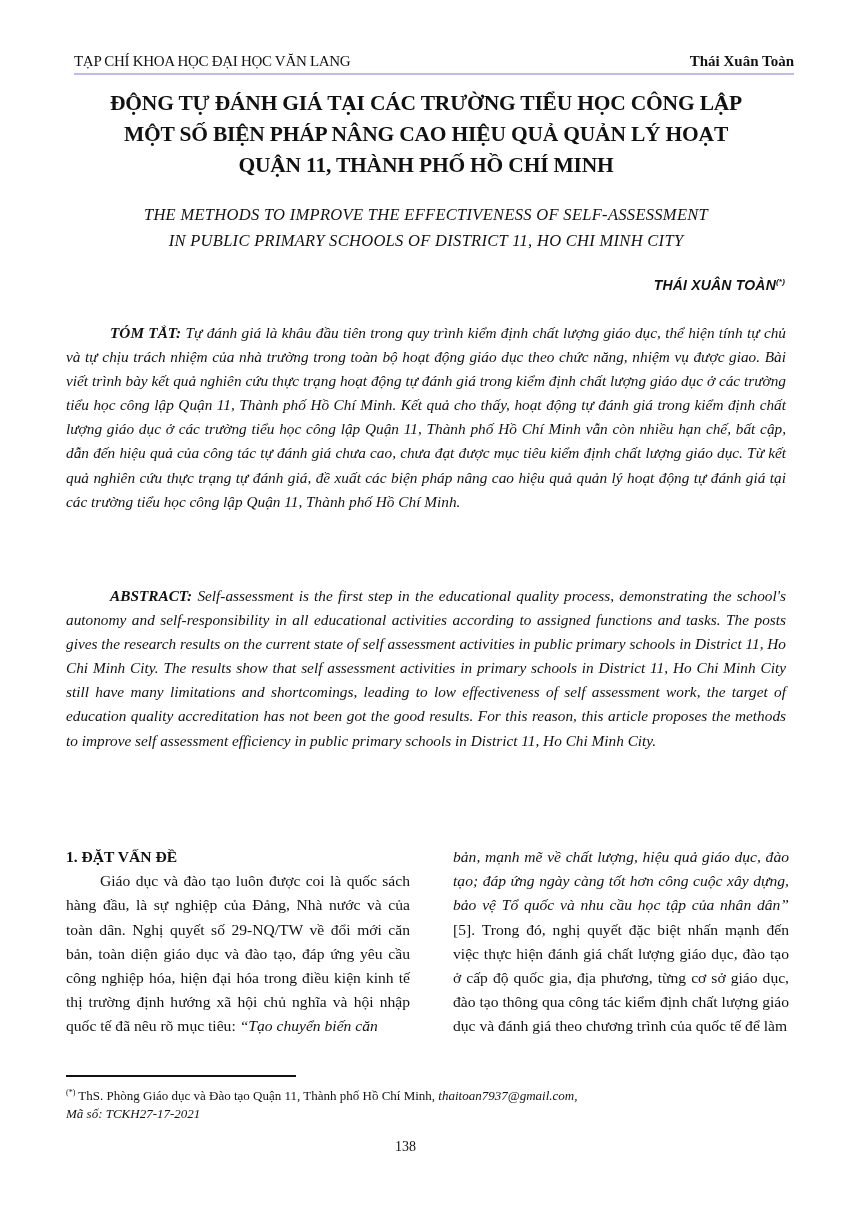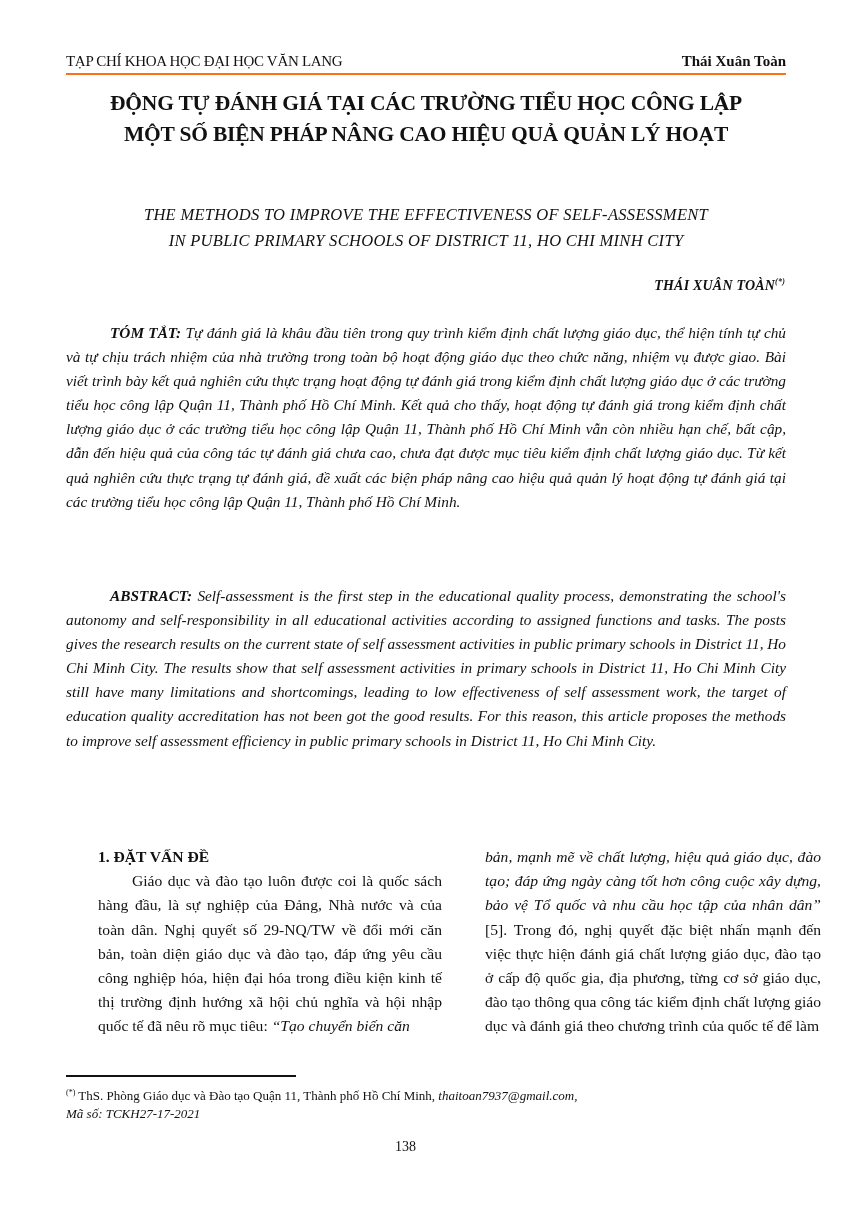--- a/index.html
+++ b/index.html
@@ -1,37 +1,37 @@
 <!DOCTYPE html>
 <html><head>
   <meta charset="utf-8">
   <style>
     html, body { margin: 0; padding: 0; background: #ffffff; }
     body { width: 853px; height: 1212px; position: relative; overflow: hidden; color: #111; }
     .abs { position: absolute; }
 
     
-    .running-head { left: 66px; top: 51px; width: 720px; height: 22px; border-bottom: 2px solid #f97316; font-family: "Liberation Serif", serif; text-decoration: underline; }
+    .running-head { left: 74px; top: 51px; width: 720px; height: 22px; border-bottom: 2px solid #c4b5fd; font-family: "Liberation Serif", serif; text-decoration: underline; }
     .rh-left { position: absolute; left: 0; top: 2px; font-size: 15px; letter-spacing: -0.3px; }
     .rh-right { position: absolute; right: 0; top: 2px; font-size: 15px; font-weight: bold; }
 
     
     .title-vi { left: 66px; top: 88px; width: 720px; text-align: center; font-family: "Liberation Serif", serif; font-weight: bold; font-size: 21.5px; line-height: 31px; letter-spacing: -0.2px; }
     .title-en { left: 66px; top: 202px; width: 720px; text-align: center; font-family: Liberation Serif, serif; font-style: italic; font-size: 16.5px; line-height: 26px; letter-spacing: 0.3px; }
-    .author { right: 68px; top: 277px; font-family: Liberation Serif, serif; font-style: italic; font-weight: bold; font-size: 14px; letter-spacing: 0.2px; }
+    .author { right: 68px; top: 277px; font-family: Liberation Sans, sans-serif; font-style: italic; font-weight: bold; font-size: 14px; letter-spacing: 0.2px; }
     .author sup { font-size: 8px; }
 
     
     .abs-block { left: 66px; width: 720px; font-family: "Liberation Serif", serif; font-style: italic; font-size: 15.3px; line-height: 24.1px; text-align: justify; }
     .abs-vi { top: 321px; }
     .abs-en { top: 584px; }
     .lbl { font-weight: bold; margin-left: 44px; }
 
     
-    .col { top: 845px; width: 344px; font-family: "Liberation Serif", serif; font-size: 15.6px; line-height: 24.2px; text-align: justify; margin-left: 32px; }
+    .col { top: 845px; width: 344px; font-family: "Liberation Serif", serif; font-size: 15.6px; line-height: 24.2px; text-align: justify; }
     .col-left { left: 66px; }
     .col-right { left: 453px; width: 336px; }
     .section-heading { font-weight: bold; font-size: 15.6px; }
     .indent { text-indent: 34px; }
     .it { font-style: italic; }
     p { margin: 0; }
 
     .fn-rule { left: 66px; top: 1075px; width: 230px; height: 0; border-top: 2px solid #111; }
     .footnote { left: 66px; top: 1084px; width: 720px; font-family: "Liberation Serif", serif; font-size: 13px; line-height: 18px; }
     .footnote sup { font-size: 8px; }
@@ -41,20 +41,21 @@
 <body>
 
 <div class="abs running-head">
   <span class="rh-left">TẠP CHÍ KHOA HỌC ĐẠI HỌC VĂN LANG</span>
   <span class="rh-right">Thái Xuân Toàn</span>
 </div>
 
 <div class="abs title-vi">
   <div>ĐỘNG TỰ ĐÁNH GIÁ TẠI CÁC TRƯỜNG TIỂU HỌC CÔNG LẬP</div>
   <div>MỘT SỐ BIỆN PHÁP NÂNG CAO HIỆU QUẢ QUẢN LÝ HOẠT</div>
+  <div>QUẬN 11, THÀNH PHỐ HỒ CHÍ MINH</div>
 </div>
 
 <div class="abs title-en">
   <div>THE METHODS TO IMPROVE THE EFFECTIVENESS OF SELF-ASSESSMENT</div>
   <div>IN PUBLIC PRIMARY SCHOOLS OF DISTRICT 11, HO CHI MINH CITY</div>
 </div>
 
 <div class="abs author">
   <span>THÁI XUÂN TOÀN</span><sup>(*)</sup>
 </div>

